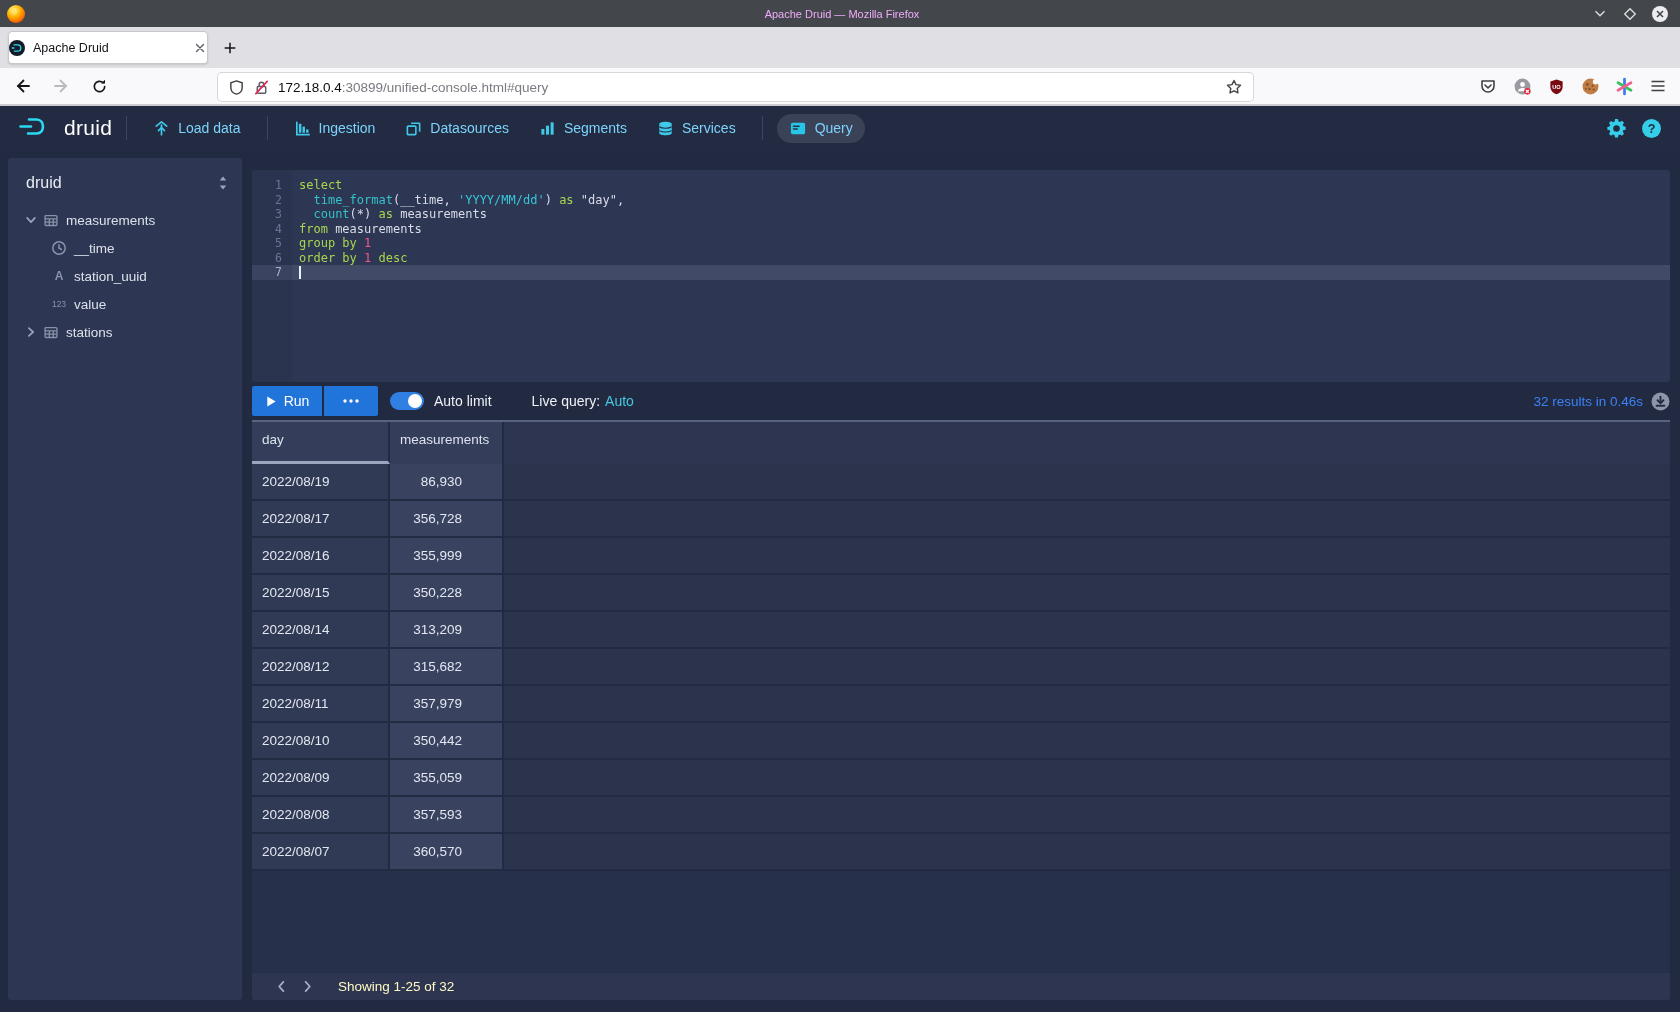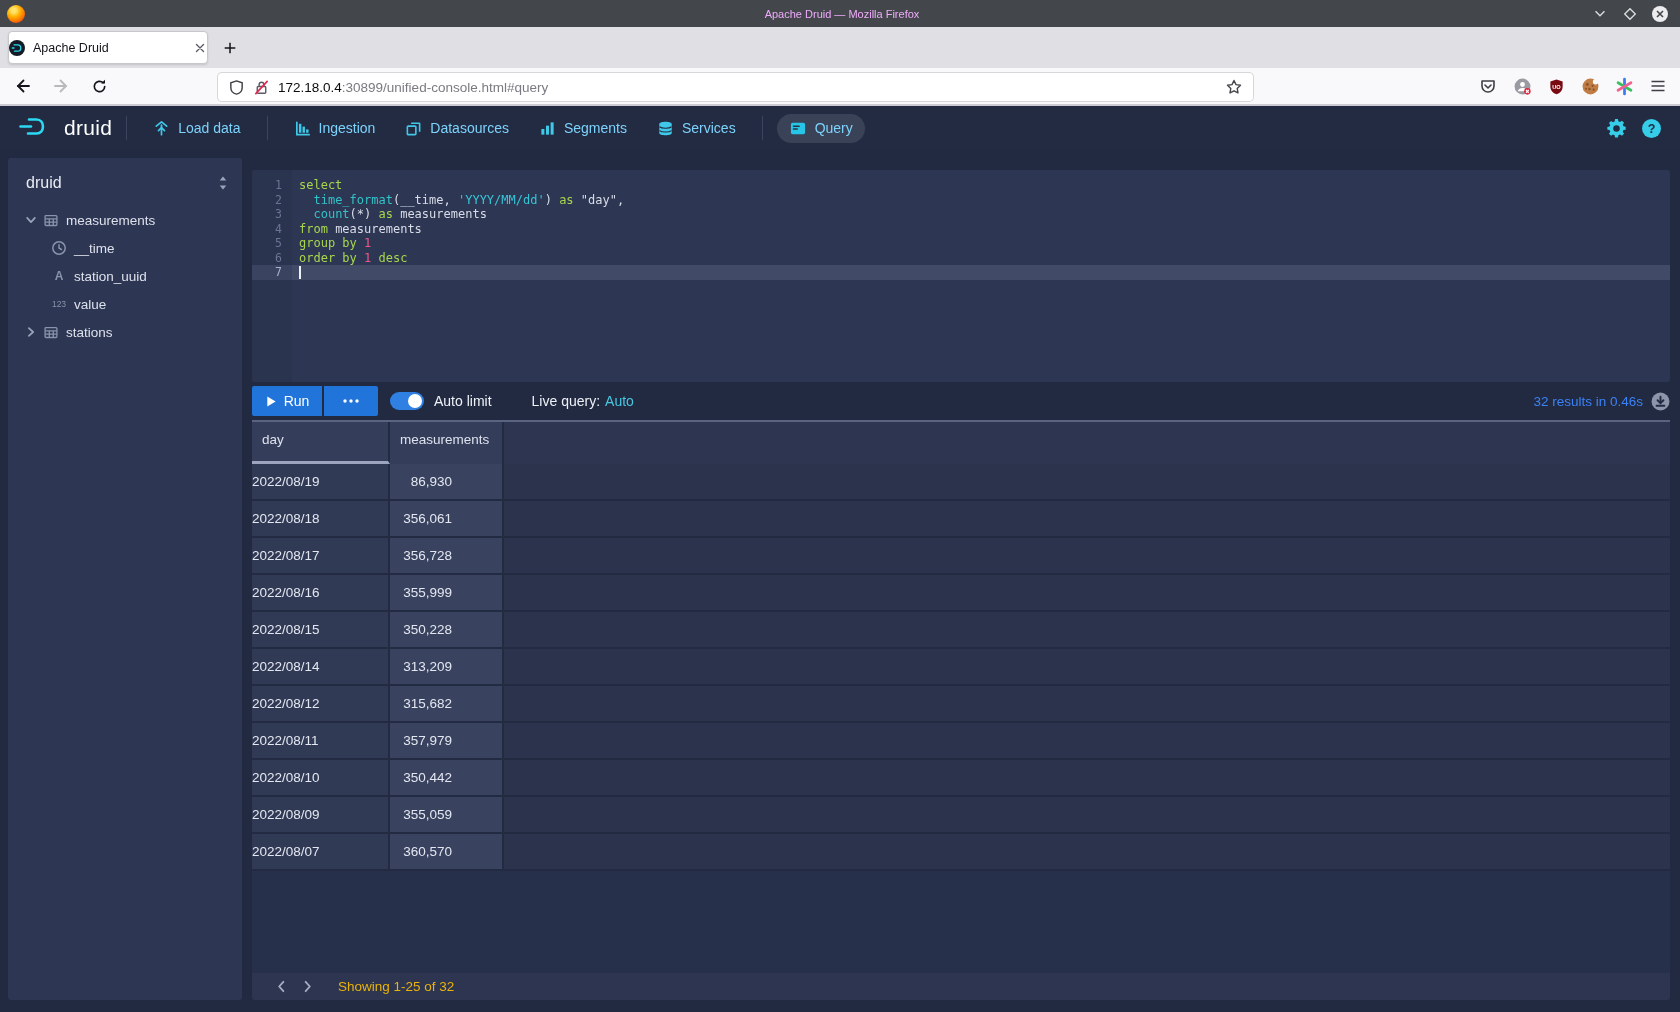--- a/index.html
+++ b/index.html
@@ -89,29 +89,29 @@
 
   
   .results { flex:1; position:relative; background:#27304a; overflow:hidden; border-radius:0 0 3px 3px; }
   .thead { display:flex; height:42px; }
   .th { font-size:13.5px; color:#dde2ee; display:flex; align-items:flex-start; padding:10px 0 0 10px; cursor:pointer; }
   .th.day { width:138px; background:#343d59; border-right:2px solid #232b43; border-bottom:3px solid #9ca5bd; }
   .th.meas { width:114px; background:#343d59; border-right:2px solid #232b43; }
   .th.fill { flex:1; background:#2d3550; }
   .tbody { }
   .trow { display:flex; height:37px; border-bottom:2px solid #232b43; font-size:13.5px; color:#e3e7f1; }
-  .td { display:flex; align-items:center; }
+  .td { display:flex; align-items:center; padding-left:10px; }
   .td.day { width:138px; background:#313a55; border-right:2px solid #232b43; }
   .td.meas { width:114px; background:#39425e; border-right:2px solid #232b43; }
   .td.meas .num { display:inline-block; width:62px; text-align:right; }
   .td.fill { flex:1; background:#2b334d; padding-left:0; }
   .pager { position:absolute; left:0; right:0; bottom:0; height:27px; background:#2d3550;
            display:flex; align-items:center; padding-left:16px; }
   .pg-btn { width:26px; height:22px; display:flex; align-items:center; justify-content:center; color:#a5adc2; cursor:pointer; }
-  .pg-text { color:#eab308; font-size:13.5px; margin-left:18px; }
+  .pg-text { color:#fef9c3; font-size:13.5px; margin-left:18px; }
 </style>
 </head>
 <body>
 
 <div class="titlebar">
   <div class="ff-logo"></div>
   <div class="win-title">Apache Druid — Mozilla Firefox</div>
   <div class="win-controls">
     <div class="win-btn">
       <svg width="16" height="16" viewBox="0 0 18 18">
@@ -481,27 +481,20 @@
       </div>
       <div class="tbody" id="results-body">
           <div class="trow">
             <div class="td day">2022/08/19</div>
             <div class="td meas">
               <span class="num">86,930</span>
             </div>
             <div class="td fill"></div>
           </div>
           <div class="trow">
-            <div class="td day">2022/08/18</div>
-            <div class="td meas">
-              <span class="num">356,061</span>
-            </div>
-            <div class="td fill"></div>
-          </div>
-          <div class="trow">
             <div class="td day">2022/08/17</div>
             <div class="td meas">
               <span class="num">356,728</span>
             </div>
             <div class="td fill"></div>
           </div>
           <div class="trow">
             <div class="td day">2022/08/16</div>
             <div class="td meas">
               <span class="num">355,999</span>
@@ -540,20 +533,27 @@
             <div class="td day">2022/08/10</div>
             <div class="td meas">
               <span class="num">350,442</span>
             </div>
             <div class="td fill"></div>
           </div>
           <div class="trow">
             <div class="td day">2022/08/09</div>
             <div class="td meas">
               <span class="num">355,059</span>
+            </div>
+            <div class="td fill"></div>
+          </div>
+          <div class="trow">
+            <div class="td day">2022/08/08</div>
+            <div class="td meas">
+              <span class="num">357,593</span>
             </div>
             <div class="td fill"></div>
           </div>
           <div class="trow">
             <div class="td day">2022/08/07</div>
             <div class="td meas">
               <span class="num">360,570</span>
             </div>
             <div class="td fill"></div>
           </div>

